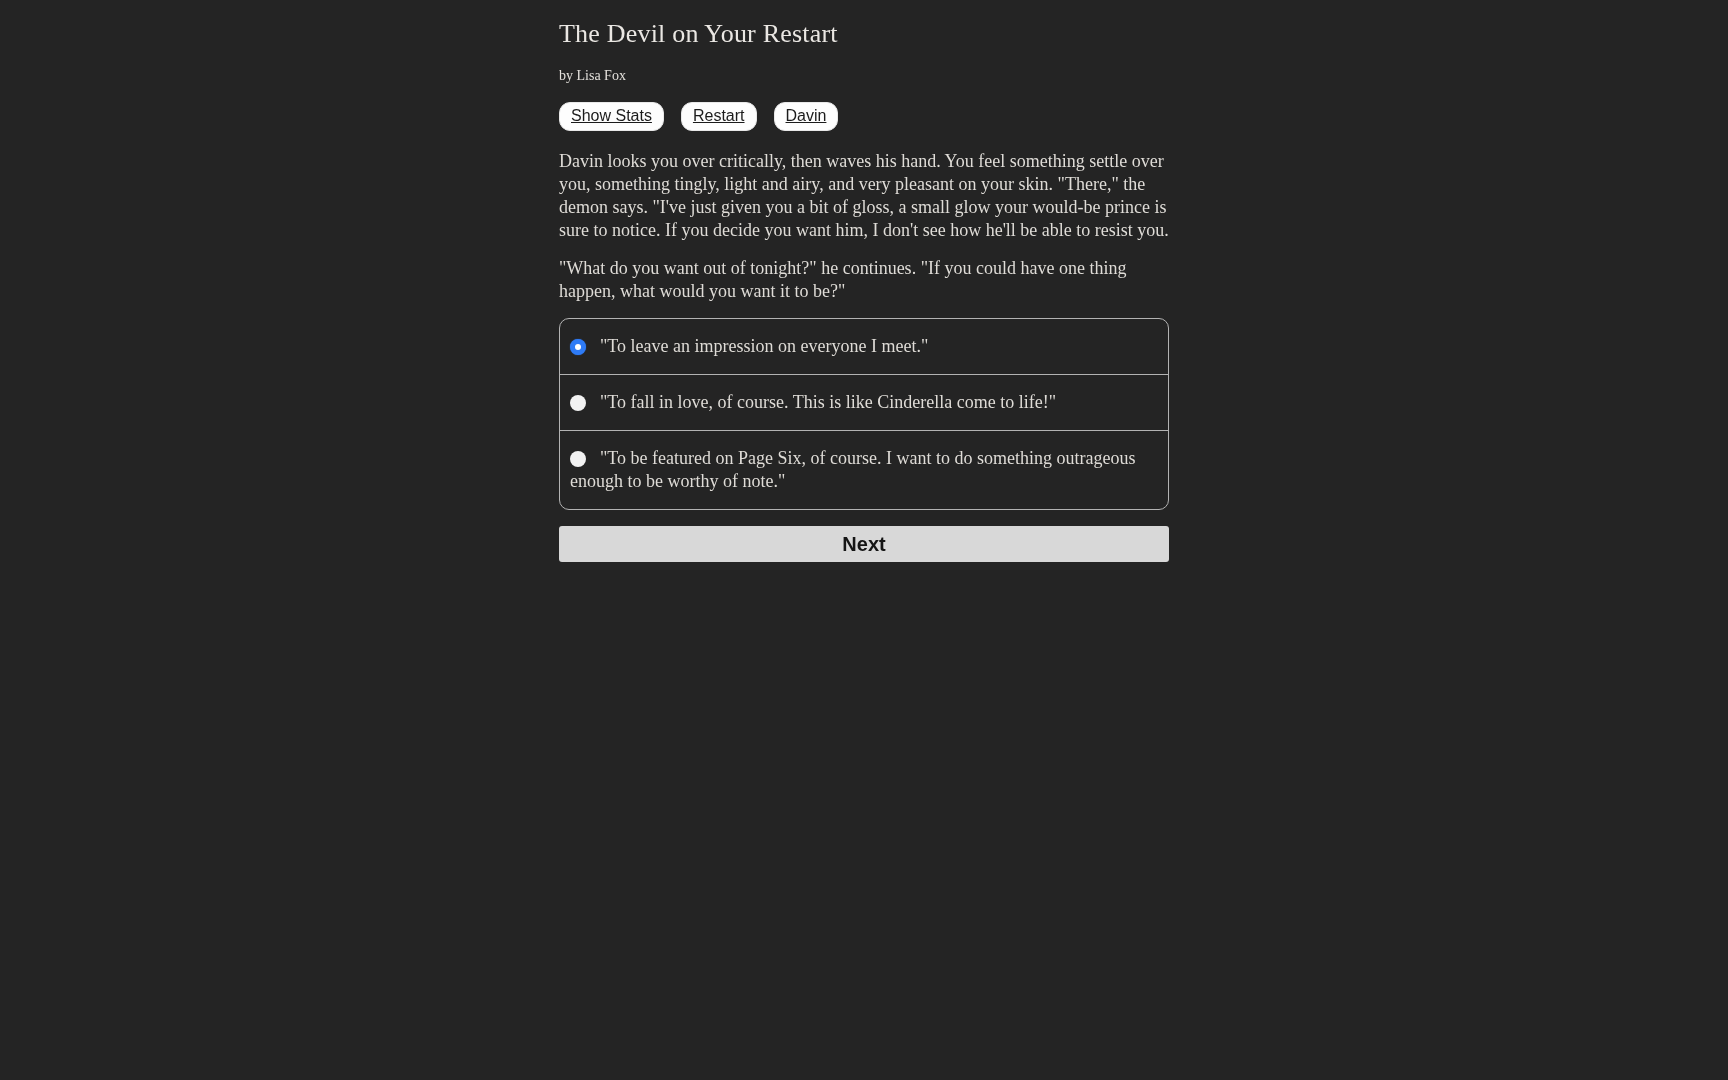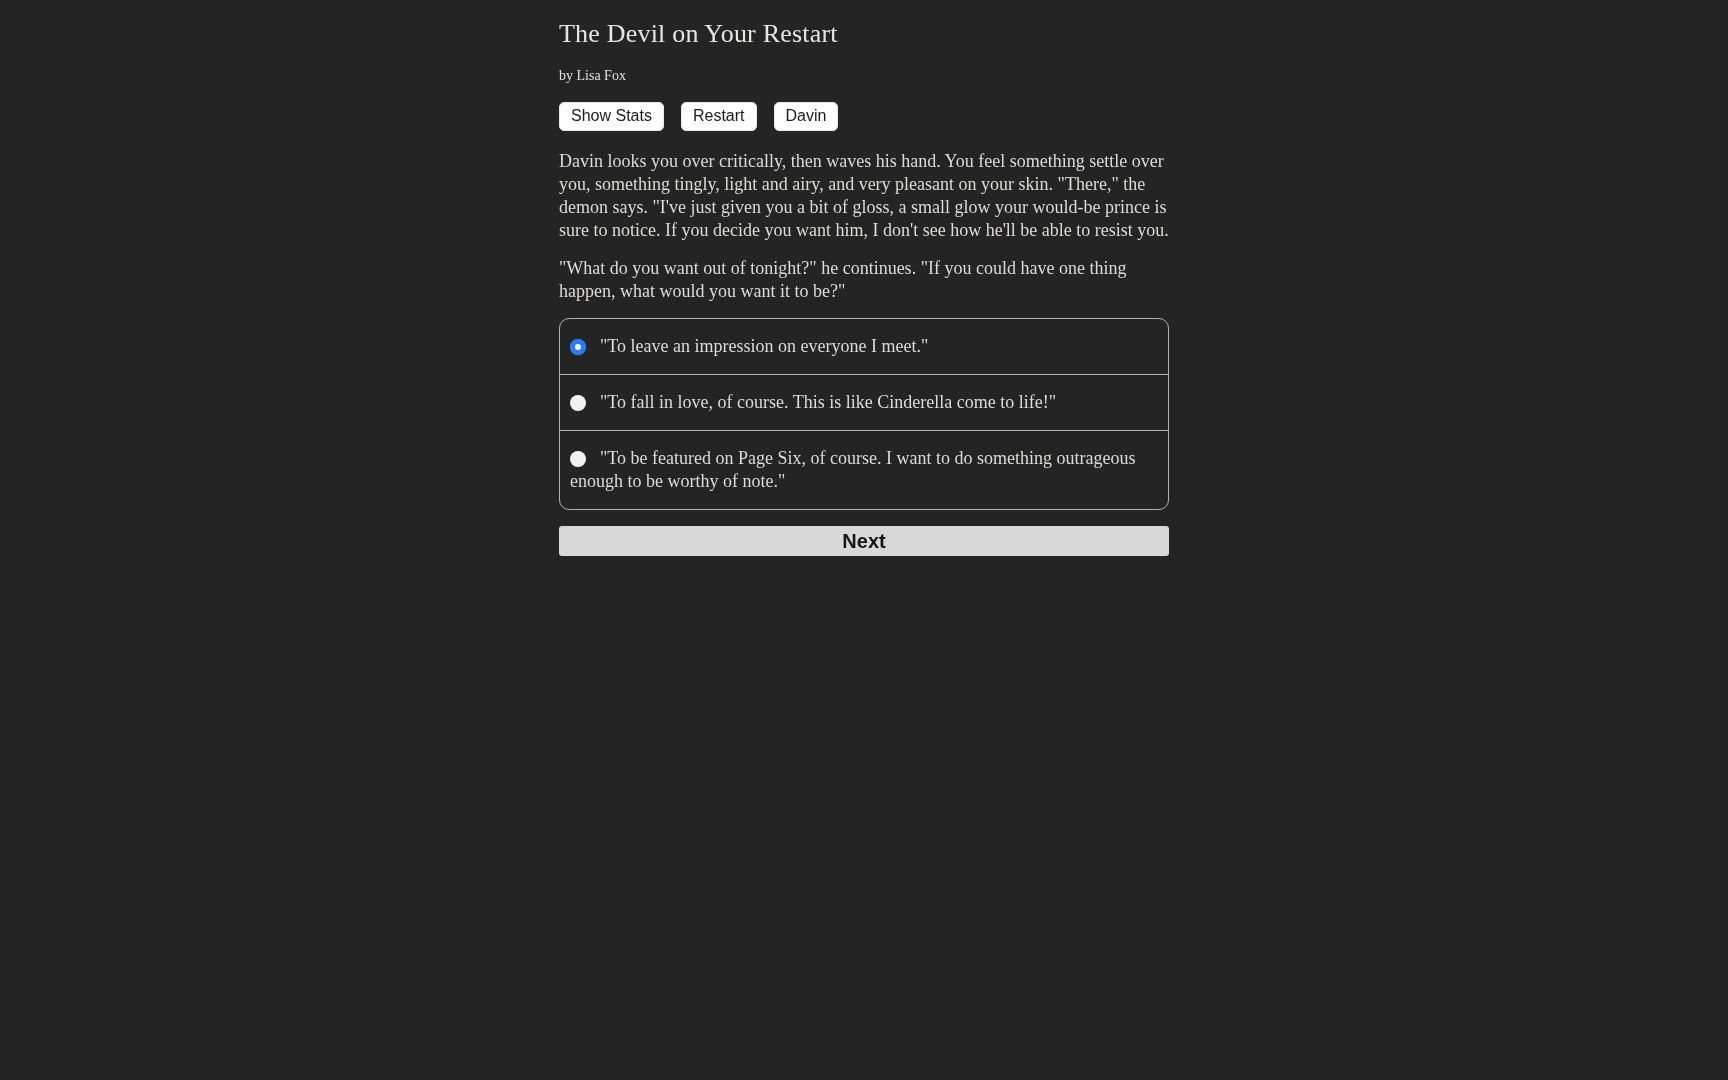--- a/index.html
+++ b/index.html
@@ -35,22 +35,23 @@
     gap: 17px;
   }
   .tbtn {
     font-family: "Liberation Sans", sans-serif;
     font-size: 16px;
     line-height: 20px;
     padding: 3px 11px 4px 11px;
     background: #fdfdfd;
     color: #1b1b1b;
     border: 1px solid #e8e8e8;
-    border-radius: 5px;
+    border-radius: 11px;
     cursor: pointer;
+    text-decoration: underline;
   }
   p.story {
     font-size: 18px;
     line-height: 23px;
     margin-top: 19px;
     color: #dfdcd7;
   }
   p.story + p.story { margin-top: 15px; }
   .choices {
     margin-top: 15px;
@@ -78,21 +79,21 @@
   }
   .radio.checked {
     background: #ffffff;
     border: 5px solid #2e7bf6;
     box-shadow: 0 0 1px rgba(46,123,246,0.9);
   }
   .next {
     display: block;
     width: 100%;
     margin-top: 16px;
-    height: 30px;
+    height: 36px;
     background: #d8d8d8;
     color: #151515;
     font-family: "Liberation Sans", sans-serif;
     font-size: 20px;
     font-weight: 700;
     border: none;
     border-radius: 3px;
     cursor: pointer;
   }
 </style>

